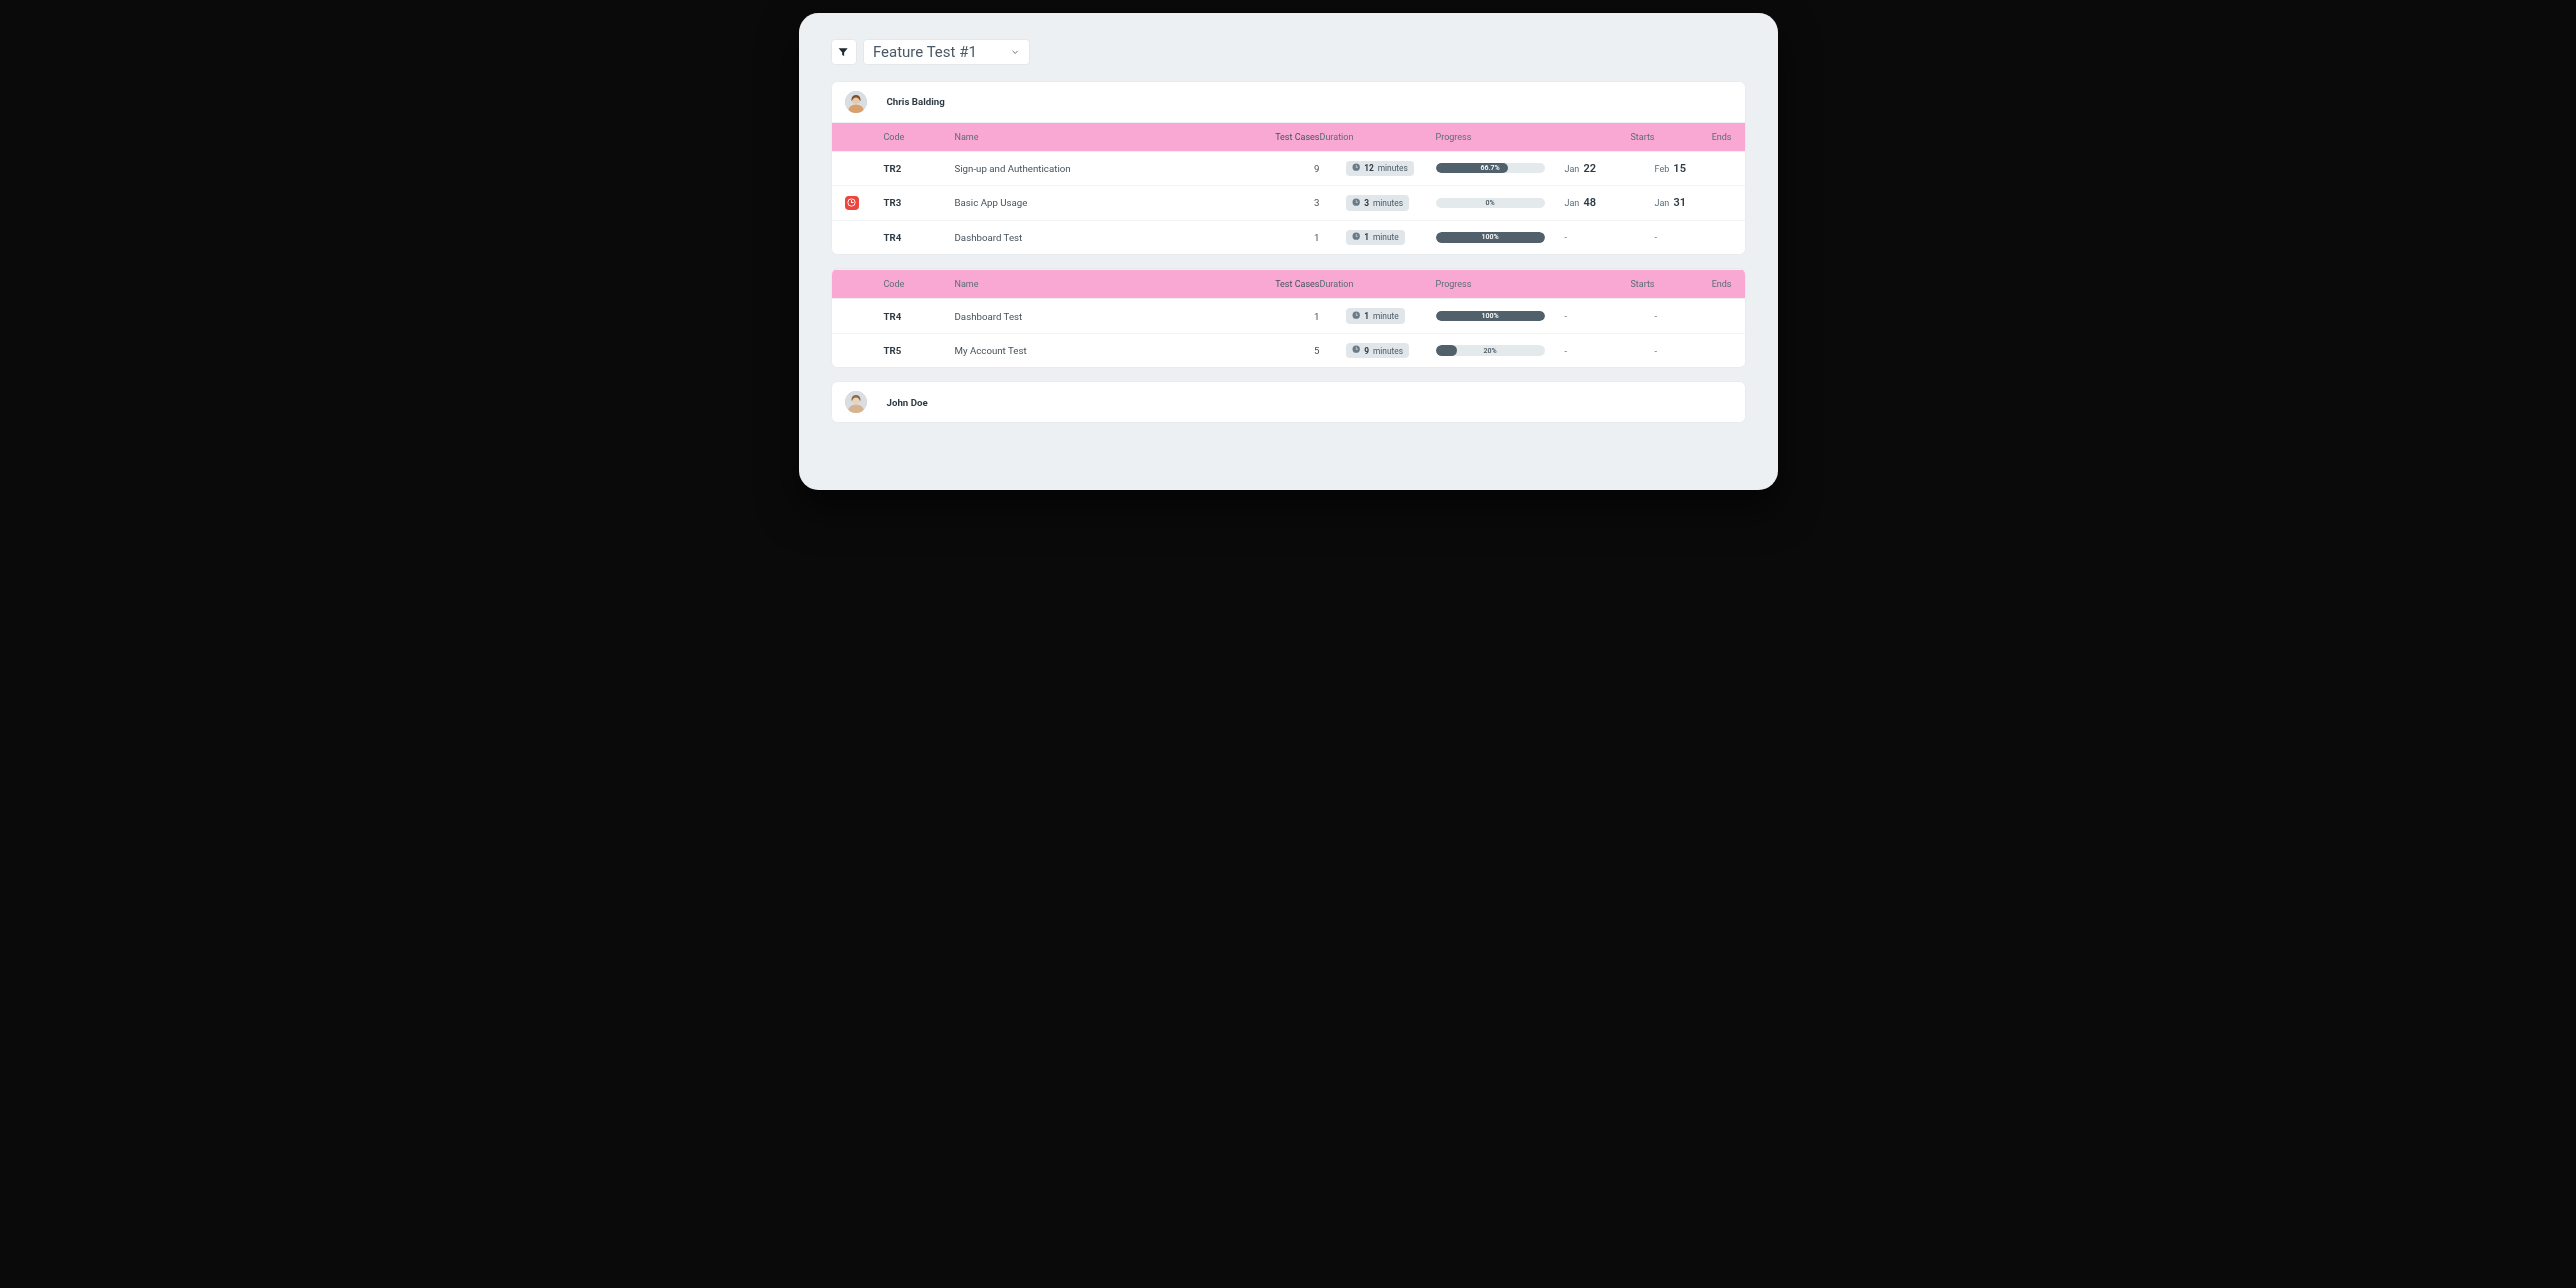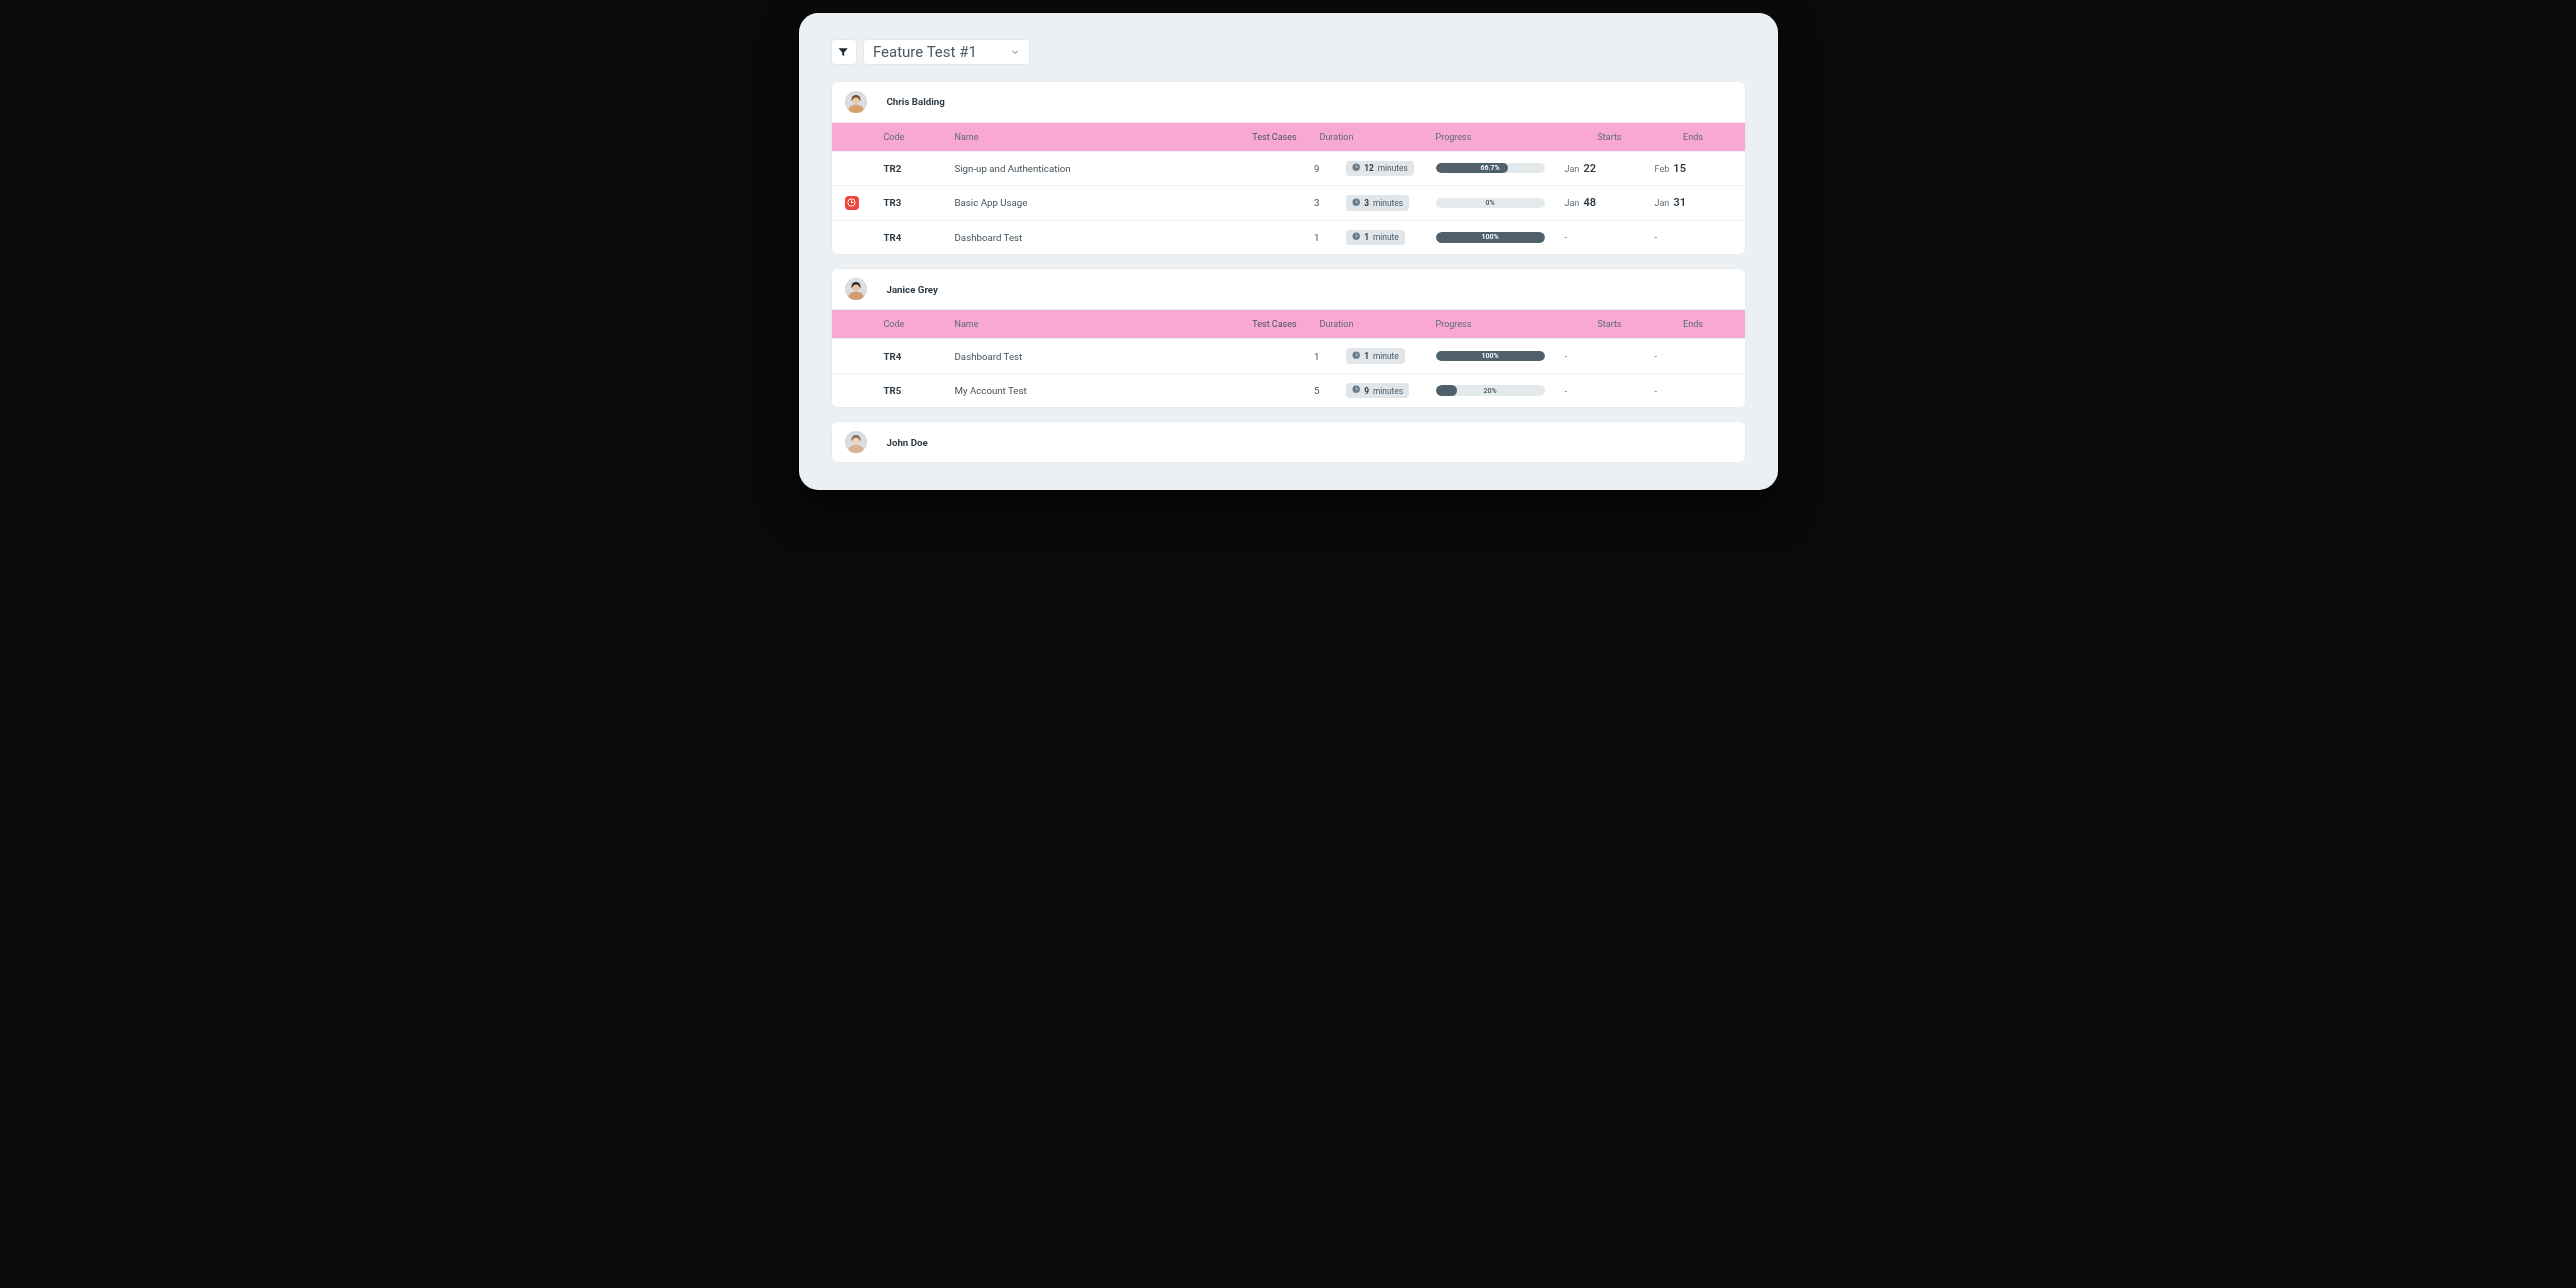--- a/index.html
+++ b/index.html
@@ -89,21 +89,21 @@
     display: grid;
     grid-template-columns: 39px 71px 1fr 90px 116px 129px 90px 77px;
     align-items: center;
     background: #f9a8d4;
     border-top: 0.6px solid #edf1f3;
     border-bottom: 0.6px solid #edf1f3;
     padding: 9px 13px;
     font-size: 9px;
     color: #5c6b77;
   }
-  .thead .c-tc, .thead .c-starts, .thead .c-ends { text-align: center; }
+  .thead .c-tc, .thead .c-starts, .thead .c-ends { text-align: right; }
   .row {
     display: grid;
     grid-template-columns: 39px 71px 1fr 90px 116px 129px 90px 77px;
     align-items: center;
     padding: 9px 13px;
     border-bottom: 0.6px solid #f1f4f6;
     font-size: 9.7px;
   }
   .row:last-child { border-bottom: none; }
   .c-icon { display: flex; align-items: center; }
@@ -270,31 +270,20 @@
           <div class="progress">
             <div class="fill" style="width:100%"></div>
             <div class="label" style="color:#fff">100%</div>
           </div>
         </div>
         <div class="c-starts">-</div>
         <div class="c-ends">-</div>
       </div>
       </div>
       <div class="group">
-    <div class="group-header">
-      <div class="avatar">
-            <svg viewBox="0 0 34 34">
-              <circle cx="17" cy="17" r="17" fill="#d9dee2"></circle>
-              <circle cx="17" cy="13" r="7" fill="#e7c4a6"></circle>
-              <path d="M17 6c-4 0-7 3-7 7 0 1 .2 2 .6 2.8C11 13 14 10 17 10s6 3 6.4 5.8c.4-.8.6-1.8.6-2.8 0-4-3-7-7-7z" fill="#3b2b22"></path>
-              <ellipse cx="17" cy="30" rx="12" ry="9" fill="#d49a74"></ellipse>
-            </svg>
-          </div>
-      <div class="group-name">Janice Grey</div>
-    </div>
     <div class="thead">
       <div></div>
       <div class="c-code-h">Code</div>
       <div class="c-name-h">Name</div>
       <div class="c-tc">Test Cases</div>
       <div class="c-dur-h">Duration</div>
       <div class="c-prog-h">Progress</div>
       <div class="c-starts">Starts</div>
       <div class="c-ends">Ends</div>
     </div>

